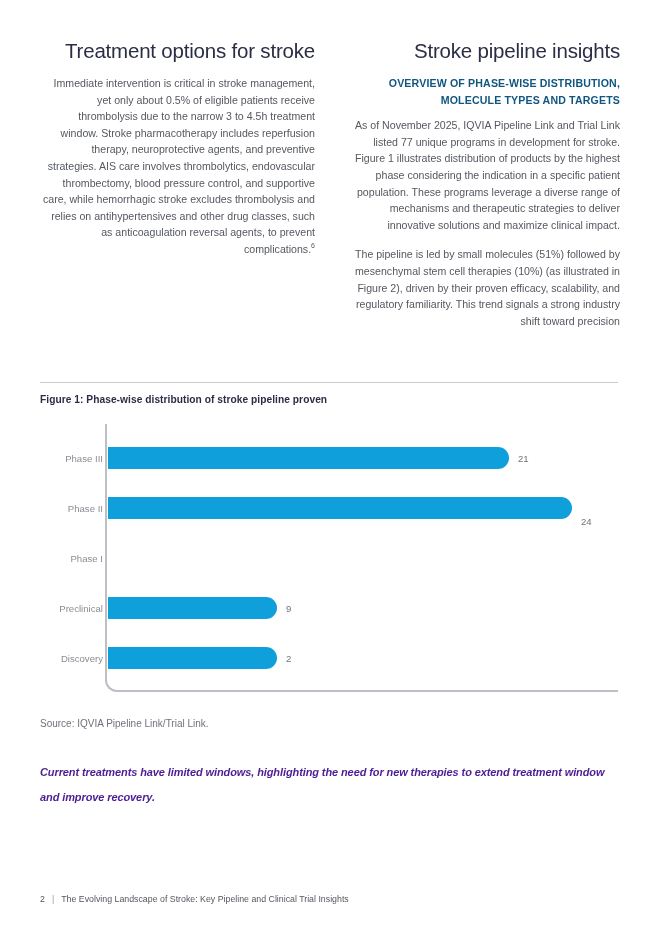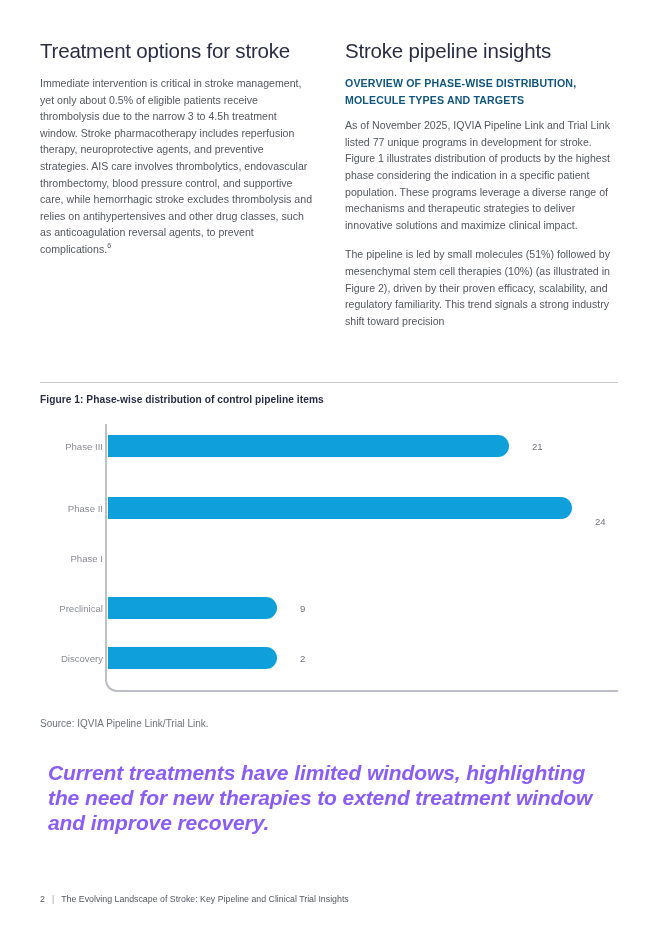--- a/index.html
+++ b/index.html
@@ -25,21 +25,21 @@
 
   
   .columns {
     position: absolute;
     left: 40px;
     top: 38px;
     width: 580px;
     display: flex;
     gap: 30px;
   }
-  .col { width: 275px; }
+  .col { width: 275px; text-align: right; }
 
   .col-heading {
     font-size: 20.5px;
     font-weight: 400;
     color: #2b2d45;
     letter-spacing: -0.2px;
     line-height: 26px;
     margin-bottom: 11px;
   }
 
@@ -124,21 +124,20 @@
     color: #8a8d94;
     white-space: nowrap;
   }
 
   .bar-track {
     position: absolute;
     left: 68px;
     height: 22px;
     display: flex;
     align-items: center;
-    gap: 14px;
   }
 
   .bar {
     height: 22px;
     background: #0fa0dc;
     border-top-right-radius: 11px;
     border-bottom-right-radius: 11px;
   }
 
   .bar-value {
@@ -156,27 +155,26 @@
     font-size: 10px;
     color: #6f737a;
   }
 
   
   .pull-quote {
     position: absolute;
     left: 40px;
     top: 760px;
     width: 570px;
-    font-size: 21px;
+    font-size: 11px;
     font-style: italic;
     font-weight: bold;
-    color: #8b5cf6;
+    color: #4c1d95;
     line-height: 25px;
     letter-spacing: -0.1px;
-    margin-left: 8px;
   }
 
   
   .footer {
     position: absolute;
     left: 40px;
     top: 894px;
     font-size: 8.8px;
     color: #54585f;
     display: flex;
@@ -202,26 +200,26 @@
       <h1 class="col-heading">Stroke pipeline insights</h1>
       <div class="sub-heading">OVERVIEW OF PHASE-WISE DISTRIBUTION, MOLECULE TYPES AND TARGETS</div>
       <p class="body-p">As of November 2025, IQVIA Pipeline Link and Trial Link listed 77 unique programs in development for stroke. Figure 1 illustrates distribution of products by the highest phase considering the indication in a specific patient population. These programs leverage a diverse range of mechanisms and therapeutic strategies to deliver innovative solutions and maximize clinical impact.</p>
       <p class="body-p">The pipeline is led by small molecules (51%) followed by mesenchymal stem cell therapies (10%) (as illustrated in Figure 2), driven by their proven efficacy, scalability, and regulatory familiarity. This trend signals a strong industry shift toward precision</p>
     </div>
 
   </div>
 
   <div class="divider"></div>
 
-  <div class="figure-caption">Figure 1: Phase-wise distribution of control pipeline items</div>
+  <div class="figure-caption">Figure 1: Phase-wise distribution of stroke pipeline proven</div>
 
   <div class="chart">
     <div class="axis"></div>
     <div id="bars">
-        <div class="bar-row" style="top: 11px; width: 578px;">
+        <div class="bar-row" style="top: 23px; width: 578px;">
           <div class="bar-label">Phase III</div>
           <div class="bar-track">
             <div class="bar" title="Phase III: 21" style="width: 401px; background: rgb(15, 160, 220);"></div>
             <span class="bar-value" style="color: rgb(111, 115, 122);">21</span>
           </div>
         </div>
         <div class="bar-row" style="top: 73px; width: 578px;">
           <div class="bar-label">Phase II</div>
           <div class="bar-track">
             <div class="bar" title="Phase II: 24" style="width: 464px; background: rgb(15, 160, 220);"></div>

